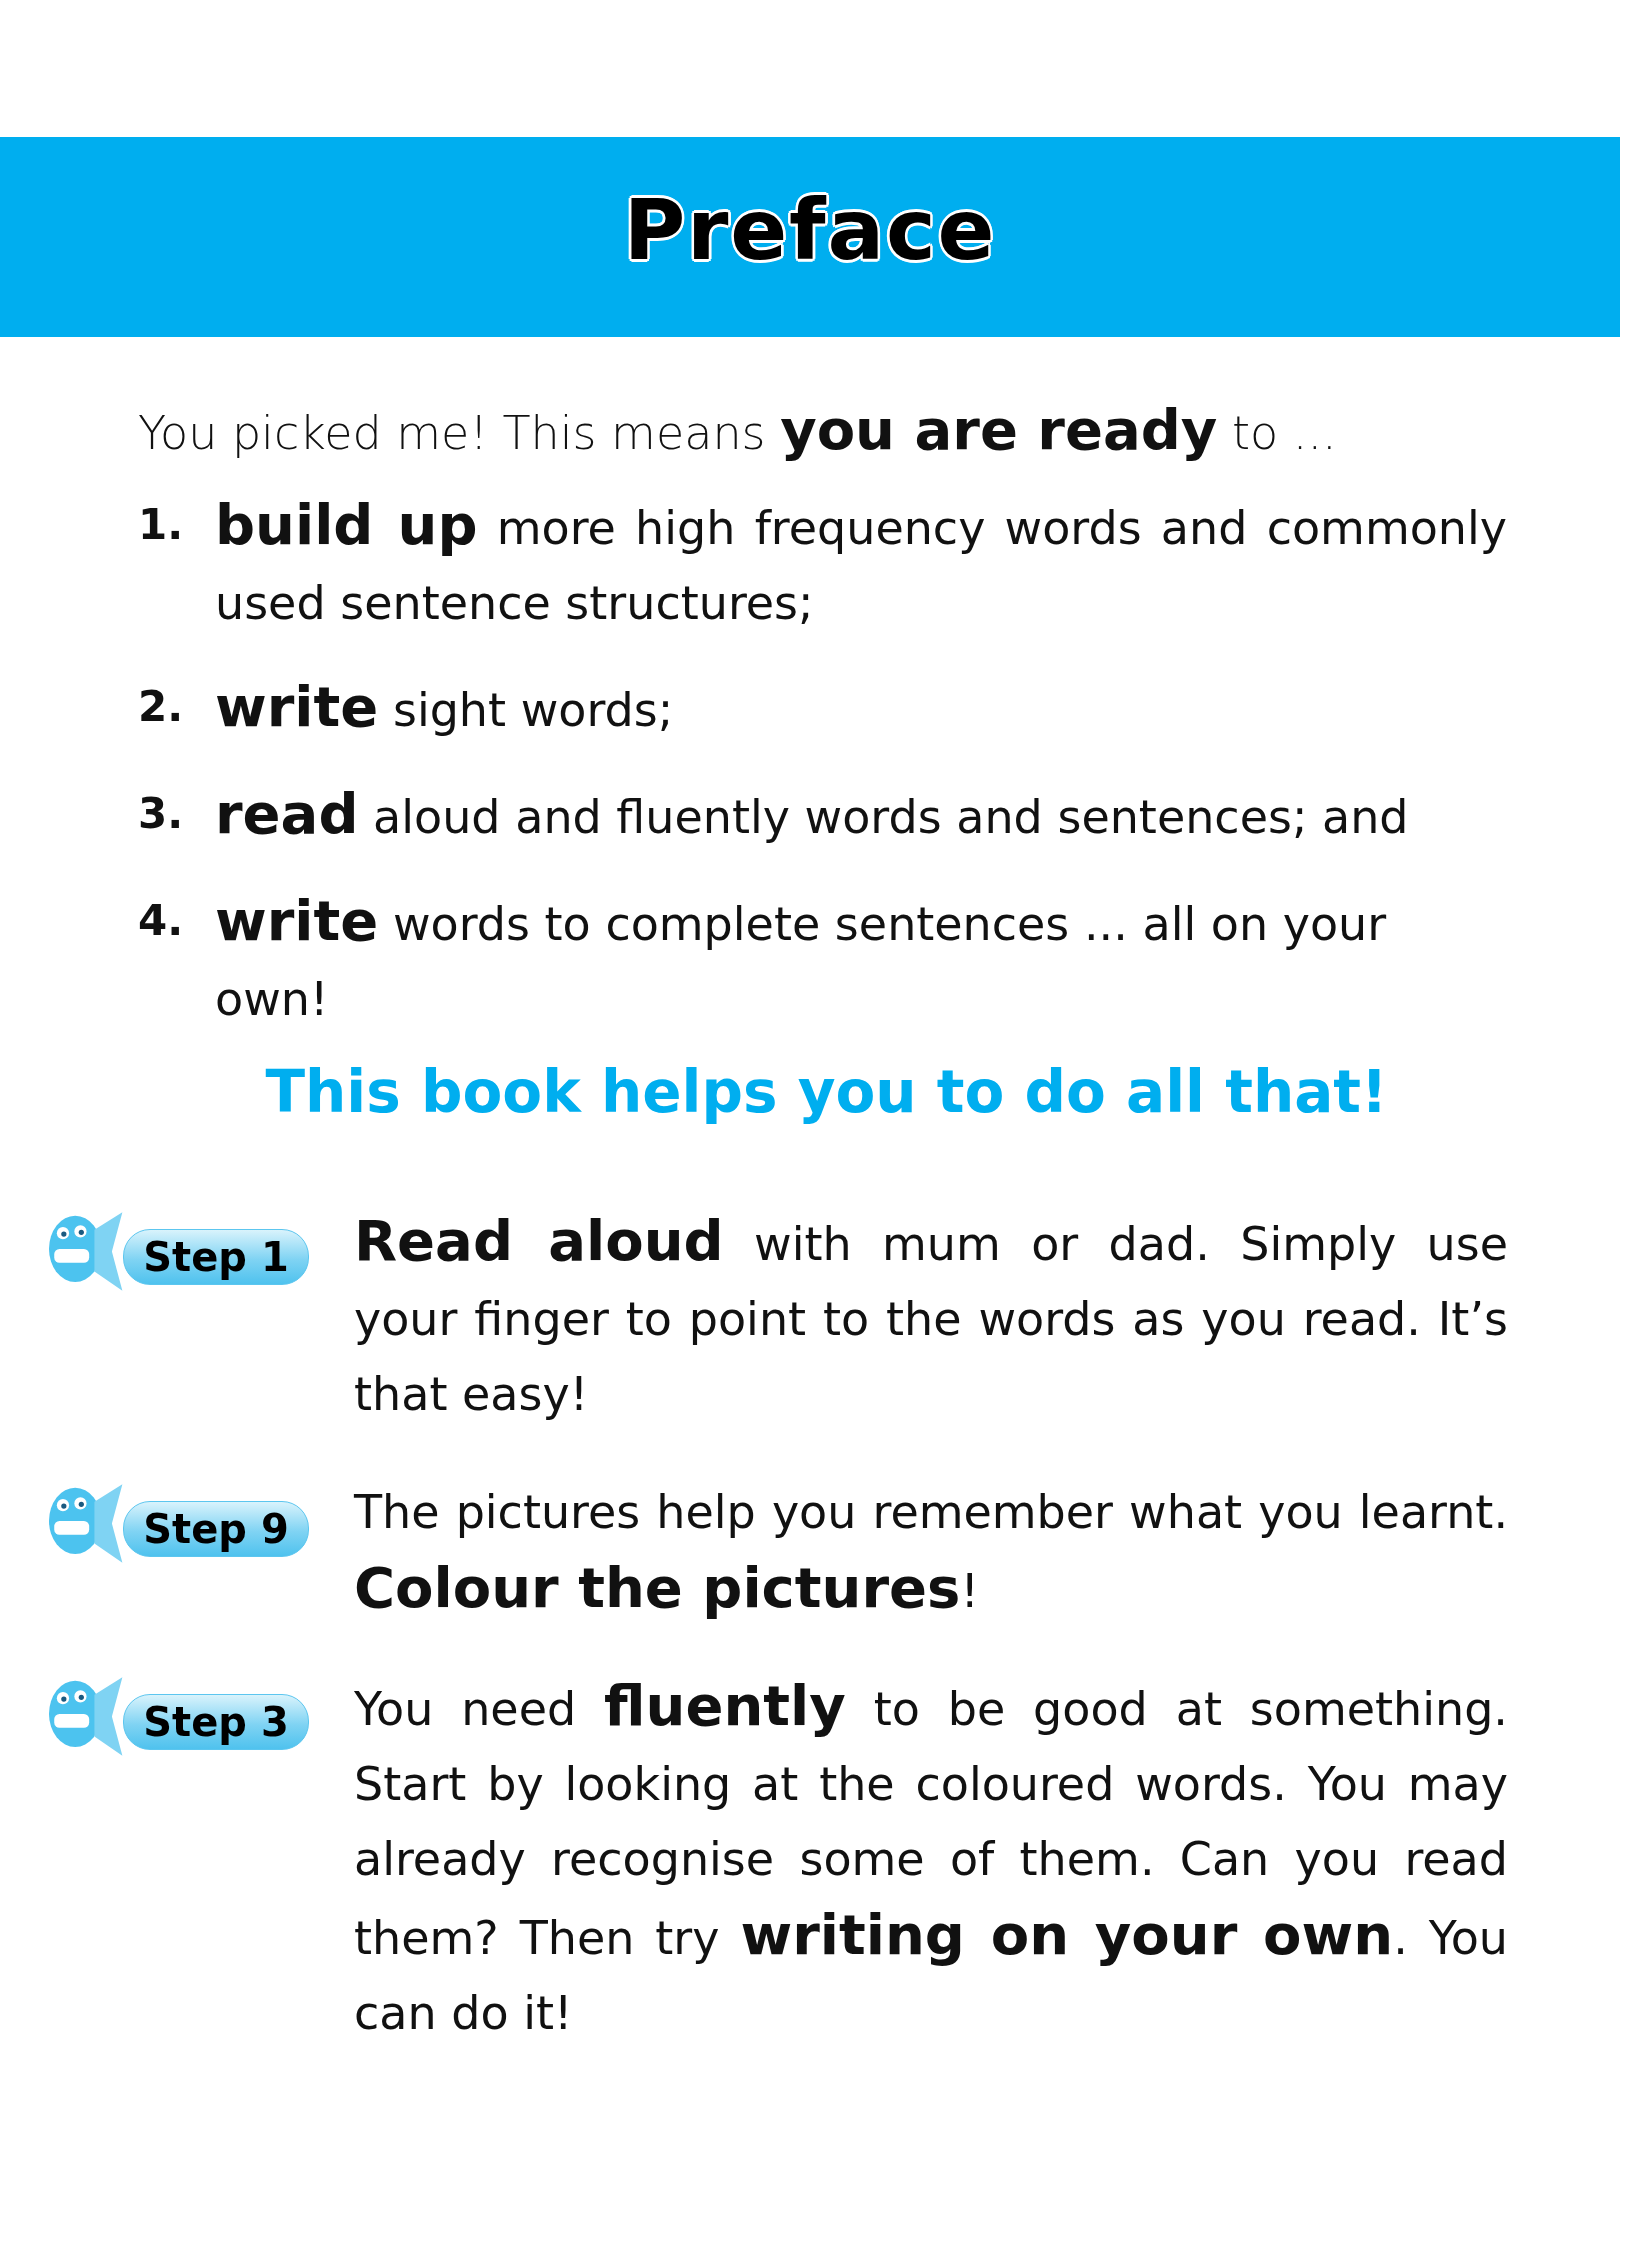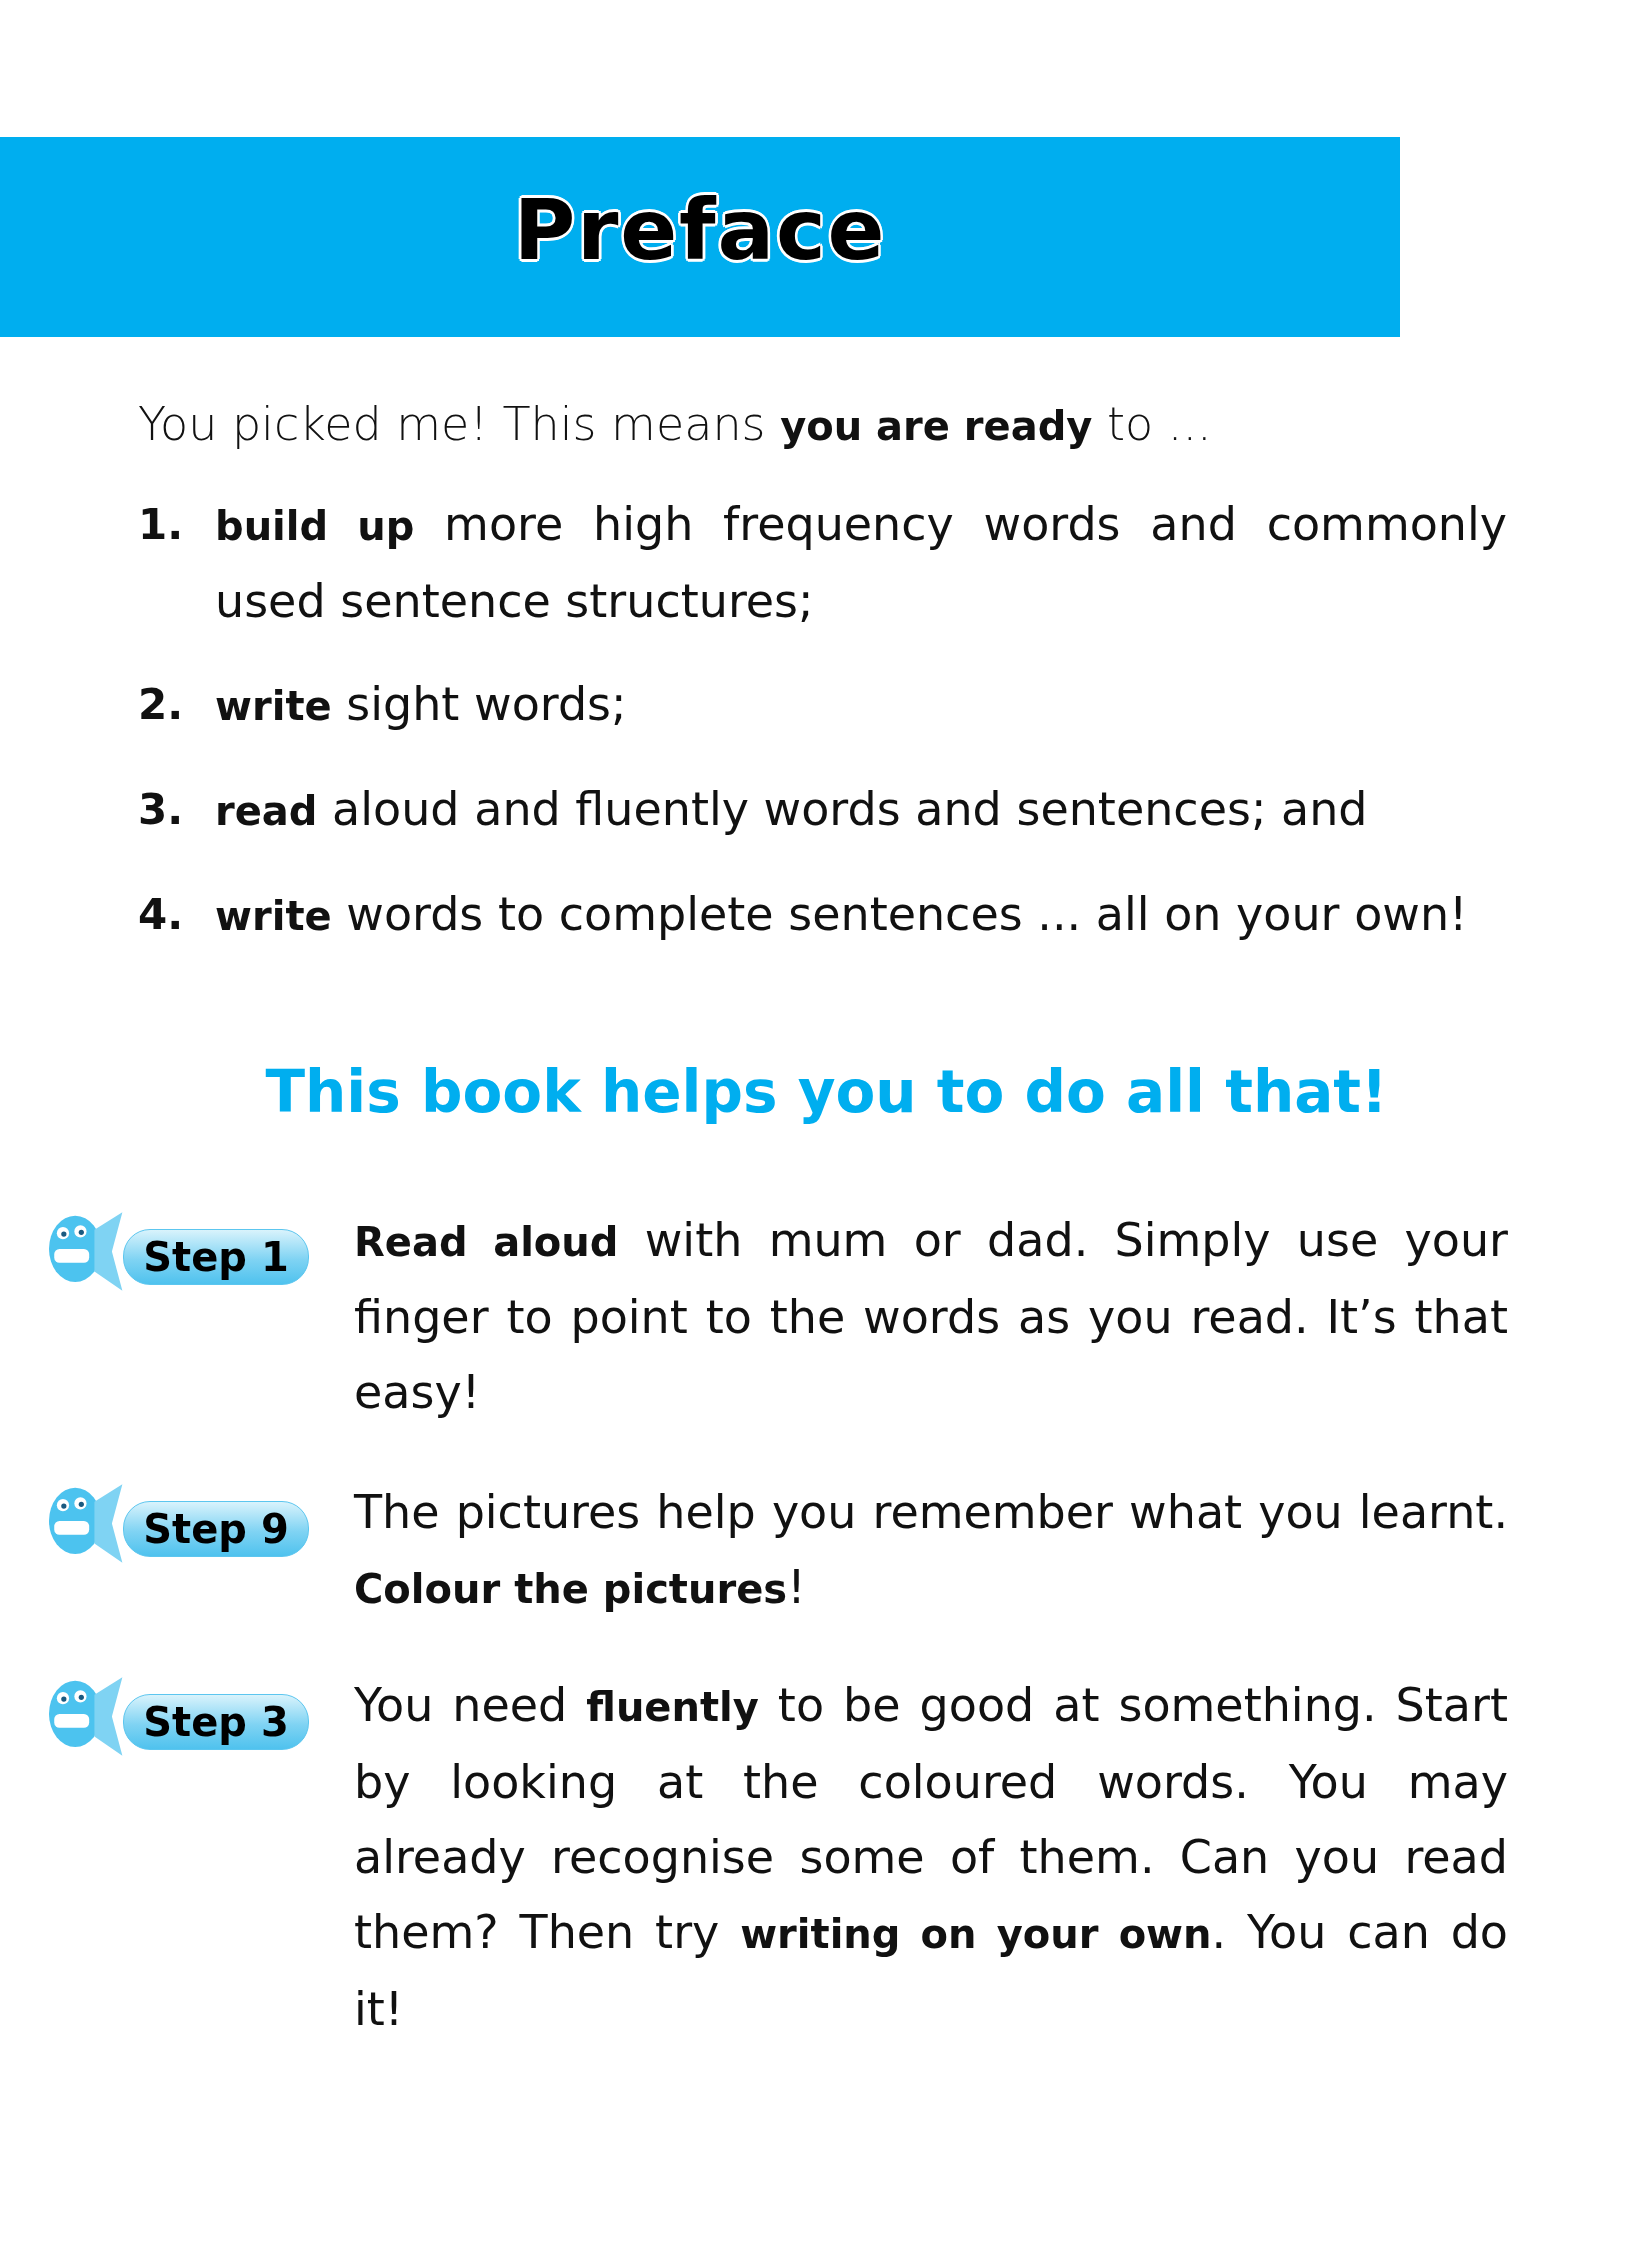--- a/index.html
+++ b/index.html
@@ -1,24 +1,24 @@
 <!DOCTYPE html>
 <html style="font-size:14px"><head>
 <meta charset="utf-8">
 <style>
   html, body { margin:0; padding:0; background:#ffffff; }
   body { width:1644px; height:2247px; position:relative; overflow:hidden;
          font-family:"DejaVu Sans", sans-serif; color:#111; }
-  .banner { position:absolute; left:0; top:137px; width:1400px; height:200px; background:#00aeef; }
+  .banner { position:absolute; left:0; top:137px; width:1620px; height:200px; background:#00aeef; }
   .banner-title { position:absolute; left:0; right:0; top:44px; text-align:center;
          font-family:"DejaVu Sans", sans-serif; font-weight:bold; font-size:84px; color:#000;
          letter-spacing:1.8px;
          text-shadow: 2.6px 0 #fff, -2.6px 0 #fff, 0 2.6px #fff, 0 -2.6px #fff, 1.8px 1.8px #fff, -1.8px -1.8px #fff, 1.8px -1.8px #fff, -1.8px 1.8px #fff; }
   .intro { position:absolute; left:138px; top:397px; font-size:46px; font-weight:300; }
-  .b { font-weight:bold; font-size:40px; }
+  .b { font-weight:bold; font-size:56px; }
   .list { position:absolute; left:138px; top:487px; width:1369px; margin:0; padding:0; list-style:none; }
   .list li { position:relative; padding-left:77px; font-size:46px; line-height:75px; margin-bottom:28px; }
   .list li .num { position:absolute; left:0; top:0; font-weight:bold; font-size:42px; }
   .list li.first { text-align:justify; }
   .helps { position:absolute; left:0; right:0; top:1058px; text-align:center;
            color:#00aeef; font-weight:bold; font-size:58px;padding-left:9px; }
   .step { position:absolute; left:42px; width:1466px; }
   .badge { position:absolute; left:0; top:0; width:272px; height:97px; }
   .fish { position:absolute; left:0; top:0; width:83px; height:97px; }
   .pill { position:absolute; left:81px; top:26px; width:184px; height:54px; border-radius:27px;

